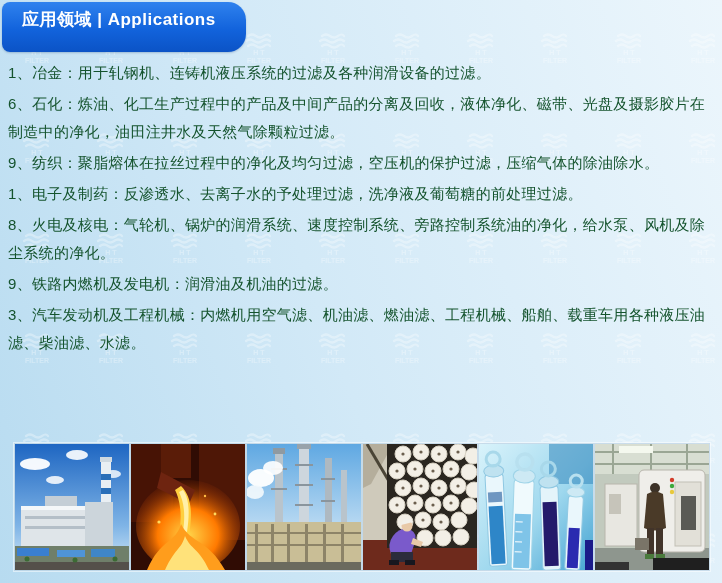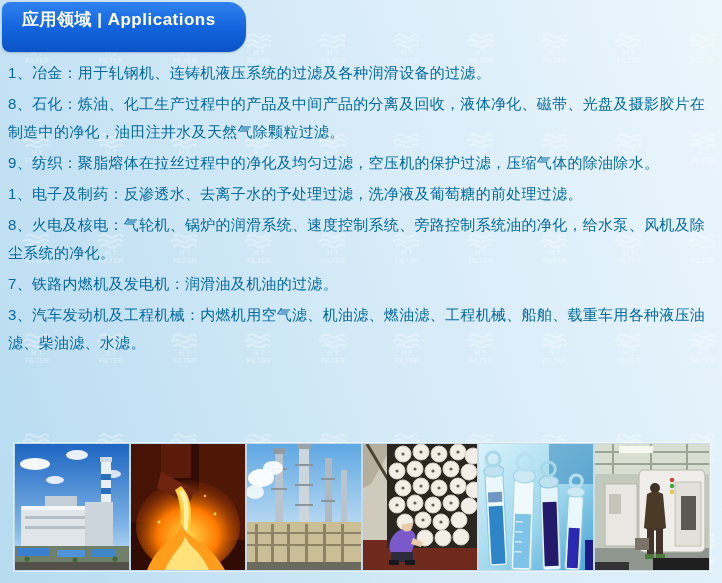--- a/index.html
+++ b/index.html
@@ -23,21 +23,21 @@
     padding:6px 30px 21px 20px;
     background:linear-gradient(180deg,#2f82ee 0%,#1263dc 55%,#0b53c6 100%);
     border-radius:8px 18px 18px 8px;
     color:#ffffff;font-size:17px;font-weight:bold;letter-spacing:.5px;
     box-shadow:0 1px 2px rgba(20,60,120,.25);
   }
 
   
   .content{
     position:absolute;left:8px;top:59px;width:706px;
-    color:#0369a1;font-size:15px;line-height:28px;letter-spacing:.3px;
+    color:#14532d;font-size:15px;line-height:28px;letter-spacing:.3px;
   }
   .content p{margin:0 0 3px 0;}
 
   
   .photo-strip{
     position:absolute;left:13px;top:442px;z-index:1;
     display:flex;gap:2px;padding:2px;
     background:rgba(255,255,255,.5);
   }
   .photo-strip figure{margin:0;width:114px;height:126px;overflow:hidden;
@@ -471,25 +471,25 @@
   </div>
 
 <div class="layer">
 
   <div class="header-pill">
     <span>应用领域 | Applications</span>
   </div>
 
   <div class="content">
     <p>1、冶金：用于轧钢机、连铸机液压系统的过滤及各种润滑设备的过滤。</p>
-    <p>8、石化：炼油、化工生产过程中的产品及中间产品的分离及回收，液体净化、磁带、光盘及摄影胶片在制造中的净化，油田注井水及天然气除颗粒过滤。</p>
+    <p>6、石化：炼油、化工生产过程中的产品及中间产品的分离及回收，液体净化、磁带、光盘及摄影胶片在制造中的净化，油田注井水及天然气除颗粒过滤。</p>
     <p>9、纺织：聚脂熔体在拉丝过程中的净化及均匀过滤，空压机的保护过滤，压缩气体的除油除水。</p>
     <p>1、电子及制药：反渗透水、去离子水的予处理过滤，洗净液及葡萄糖的前处理过滤。</p>
     <p>8、火电及核电：气轮机、锅炉的润滑系统、速度控制系统、旁路控制系统油的净化，给水泵、风机及除尘系统的净化。</p>
-    <p>7、铁路内燃机及发电机：润滑油及机油的过滤。</p>
+    <p>9、铁路内燃机及发电机：润滑油及机油的过滤。</p>
     <p>3、汽车发动机及工程机械：内燃机用空气滤、机油滤、燃油滤、工程机械、船舶、载重车用各种液压油滤、柴油滤、水滤。</p>
   </div>
 
   <div class="photo-strip">
 
     <figure>
       <svg width="114" height="126" viewBox="0 0 114 126">
         <defs>
           <linearGradient id="sky1" x1="0" y1="0" x2="0" y2="1">
             <stop offset="0" stop-color="#1e66c2"></stop>

